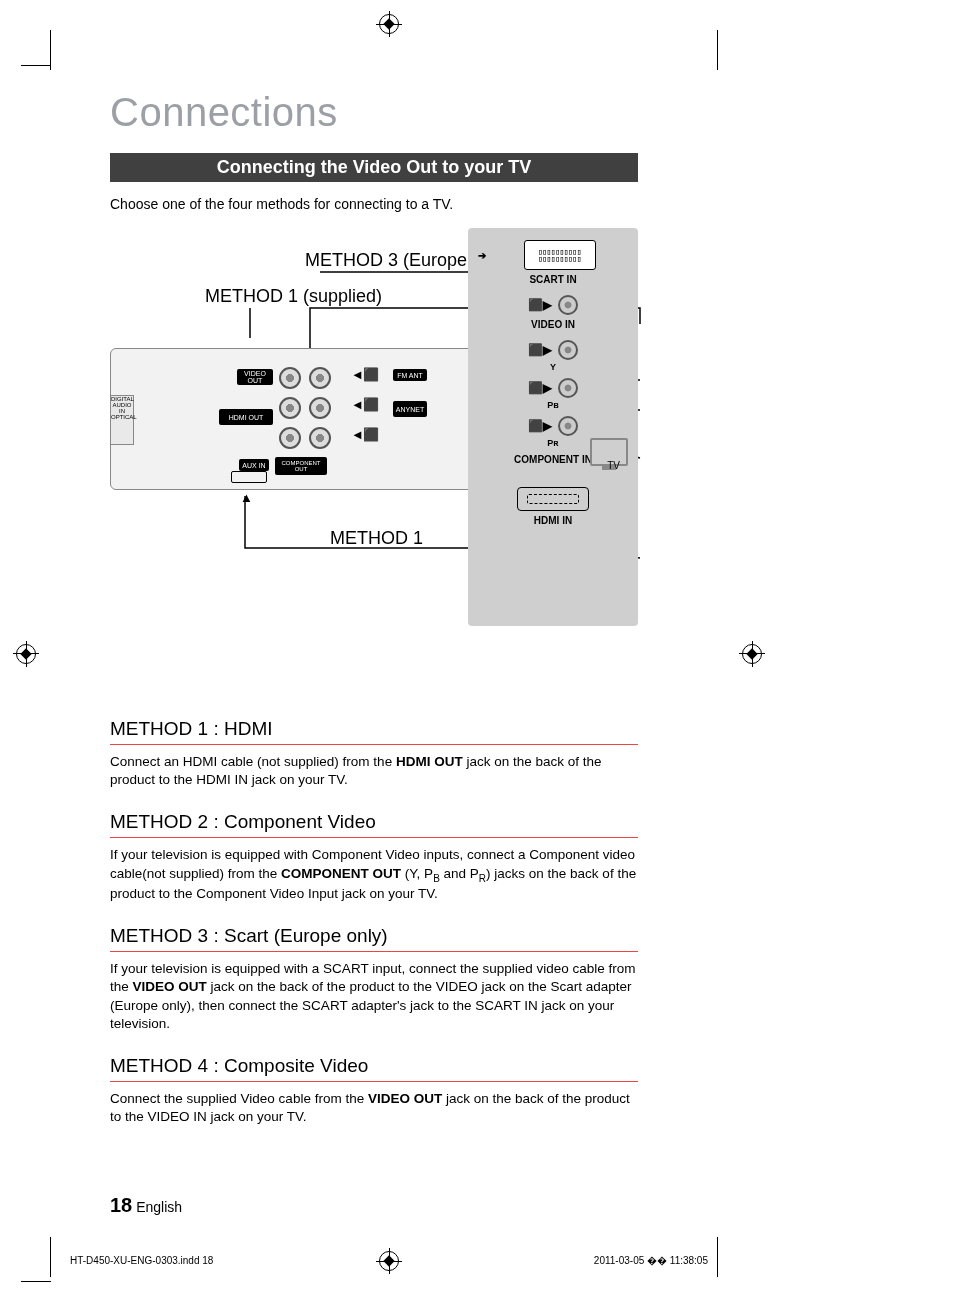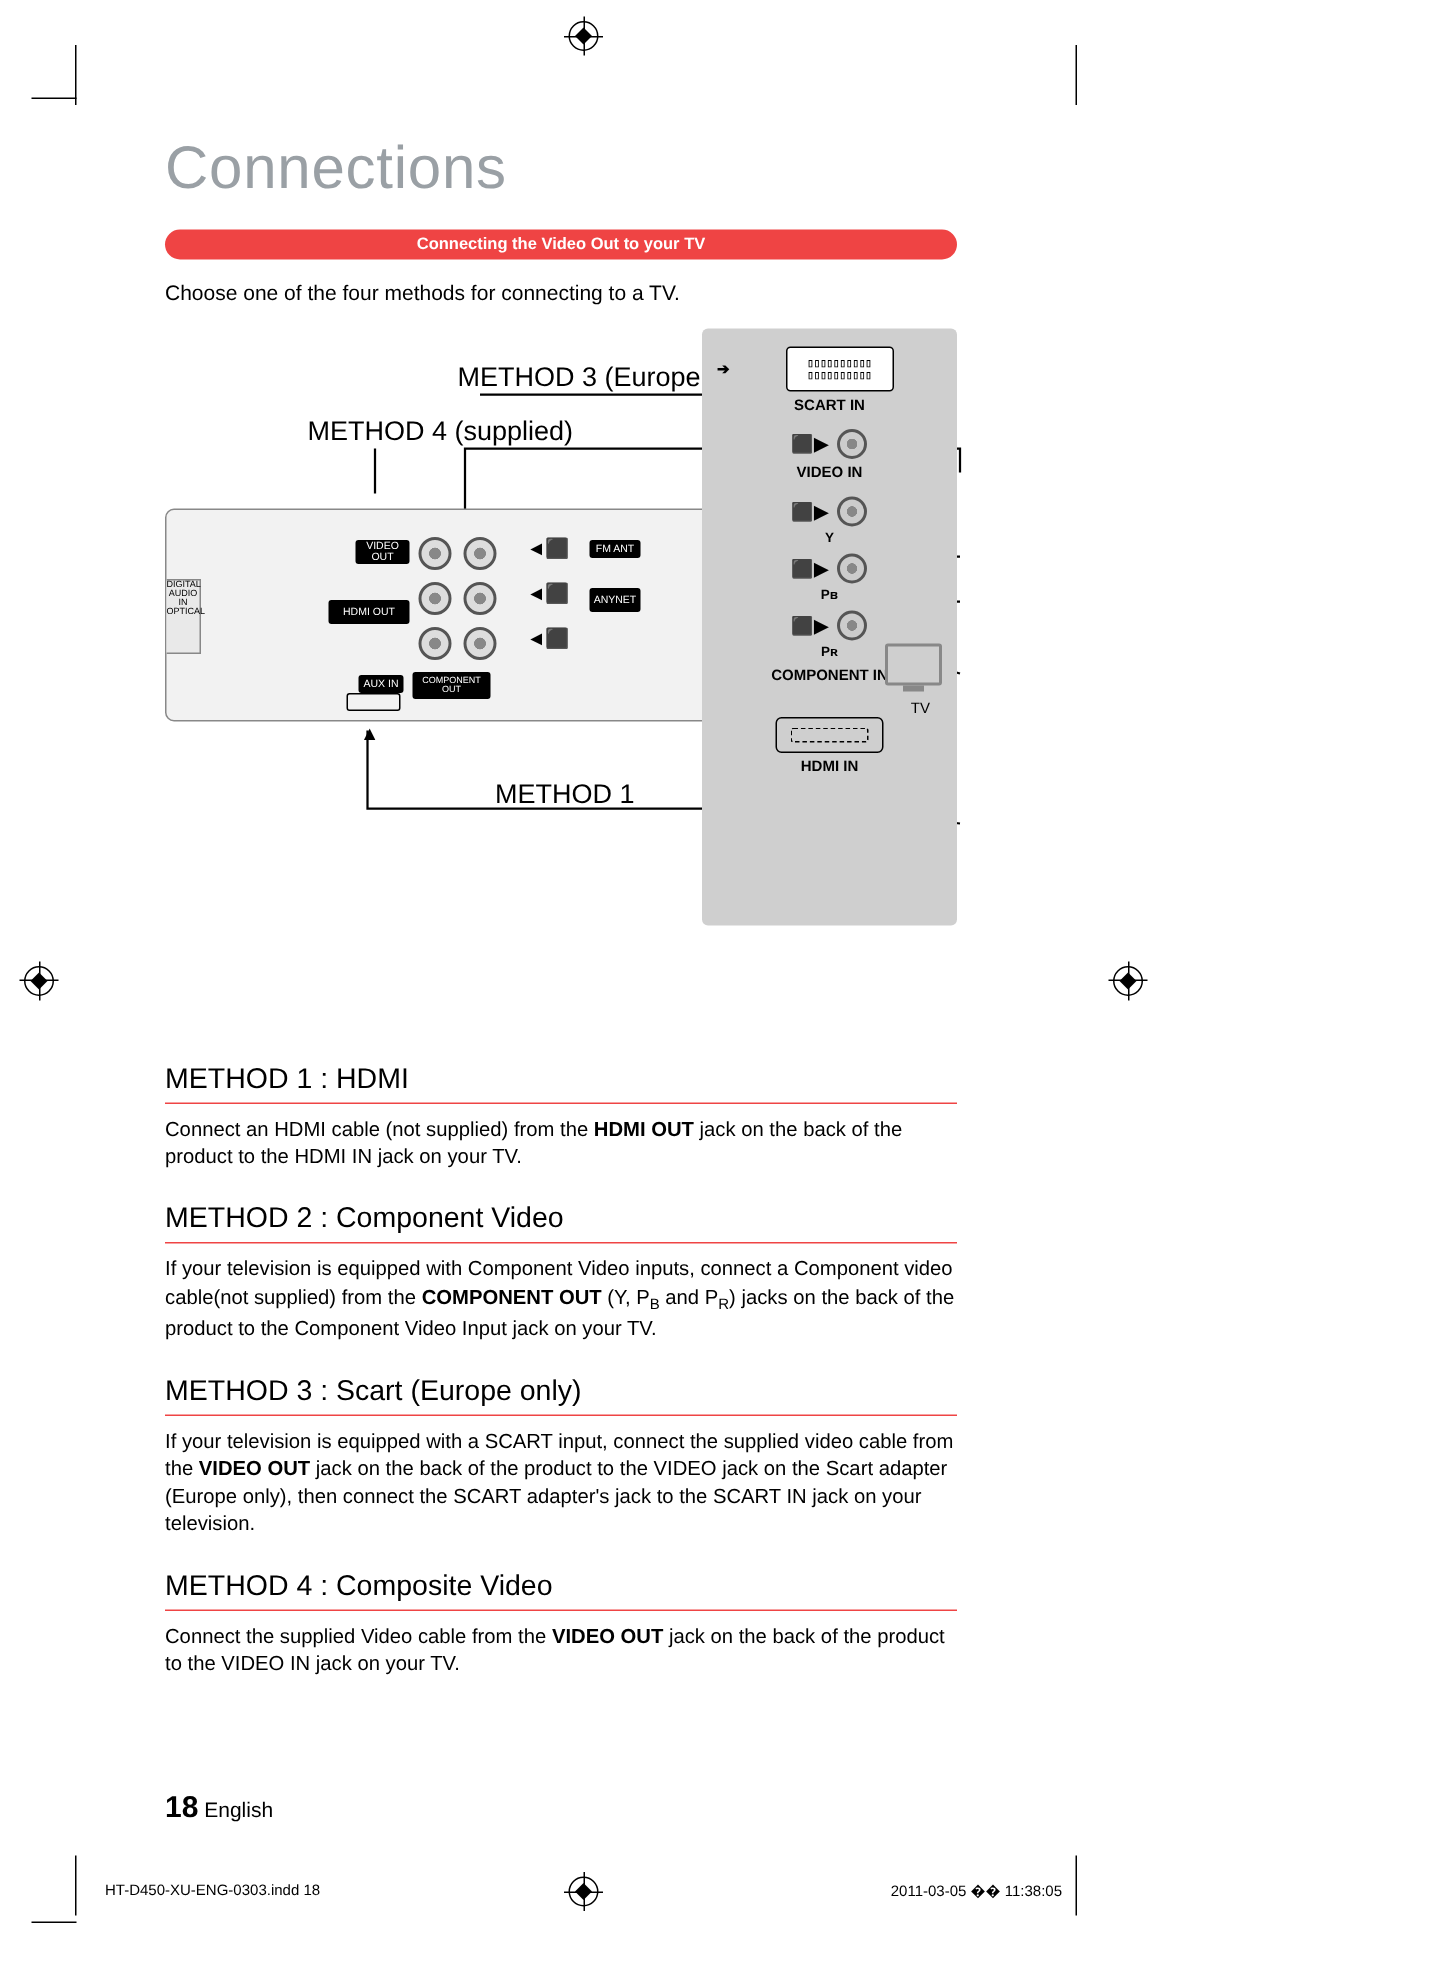--- a/index.html
+++ b/index.html
@@ -47,28 +47,27 @@
     right: 140px;
   }
   h1.page-title {
     font-size: 40px;
     font-weight: 300;
     color: #9aa0a5;
     margin: 0 0 18px 0;
     letter-spacing: 0.5px;
   }
   .banner {
-    background: #ef4444;
+    background: #404040;
     color: #fff;
     text-align: center;
     font-weight: bold;
-    font-size: 11px;
+    font-size: 18px;
     padding: 4px 0;
     margin-bottom: 14px;
-    border-radius: 10px;
   }
   .intro {
     font-size: 14px;
     margin-bottom: 16px;
   }
 
   
   .diagram {
     position: relative;
     width: 100%;
@@ -98,21 +97,21 @@
   .tv-panel .label { margin-top:2px; margin-bottom:10px; font-size:10px;}
   .tv-panel .port-row { display:flex; align-items:center; justify-content:center; gap:6px; margin:4px 0;}
   .tv-panel .plug { font-size:12px;}
   .tv-panel .rca { width:16px; height:16px; border:2px solid #555; border-radius:50%; background:radial-gradient(circle,#888 30%,#ccc 32%);}
   .tv-panel .sublabel { font-size:9px; margin:-2px 0 6px 0;}
   .tv-panel .tv-icon {
     position:absolute; right:10px; top:210px;
     width:34px; height:24px; border:2px solid #888; border-radius:2px;
   }
   .tv-panel .tv-icon::after { content:""; position:absolute; bottom:-6px; left:10px; width:14px; height:4px; background:#888;}
-  .tv-panel .tv-txt { position:absolute; right:18px; top:248px; font-size:10px; font-weight:normal;}
+  .tv-panel .tv-txt { position:absolute; right:18px; top:232px; font-size:10px; font-weight:normal;}
   .tv-panel .hdmi-port {
     width:70px; height:22px; border:1.5px solid #000; border-radius:4px; margin:4px auto 4px auto;
     display:flex; align-items:center; justify-content:center;
   }
   .tv-panel .hdmi-port .slot { width:50px; height:8px; border:1px dashed #000; border-radius:2px;}
 
   .device {
     position:absolute;
     left:0; top:120px;
     width:460px; height:140px;
@@ -230,21 +229,21 @@
 
         <path d="M 270 182 L 530 182" stroke="#000" stroke-width="1.5" fill="none"></path>
 
         <path d="M 270 208 L 450 208 L 530 230" stroke="#000" stroke-width="1.5" fill="none"></path>
 
         <path d="M 135 268 L 135 320 L 440 320 L 530 330" stroke="#000" stroke-width="1.5" fill="none"></path>
 
       </svg>
 
       <div class="dlabel m3">METHOD 3 (Europe only)</div>
-      <div class="dlabel m4">METHOD 4 (supplied)</div>
+      <div class="dlabel m4">METHOD 1 (supplied)</div>
       <div class="dlabel m2">METHOD 2</div>
       <div class="dlabel m1">METHOD 1</div>
 
       <div class="color-lbl g">Green</div>
       <div class="color-lbl b">Blue</div>
       <div class="color-lbl r">Red</div>
 
       <span class="mini-plug" style="left:420px; top:38px;">⬛▶</span>
       <span class="mini-plug" style="left:420px; top:316px;">⬛▶</span>
       <span class="mini-plug" style="left:130px; top:262px;">▲</span>

